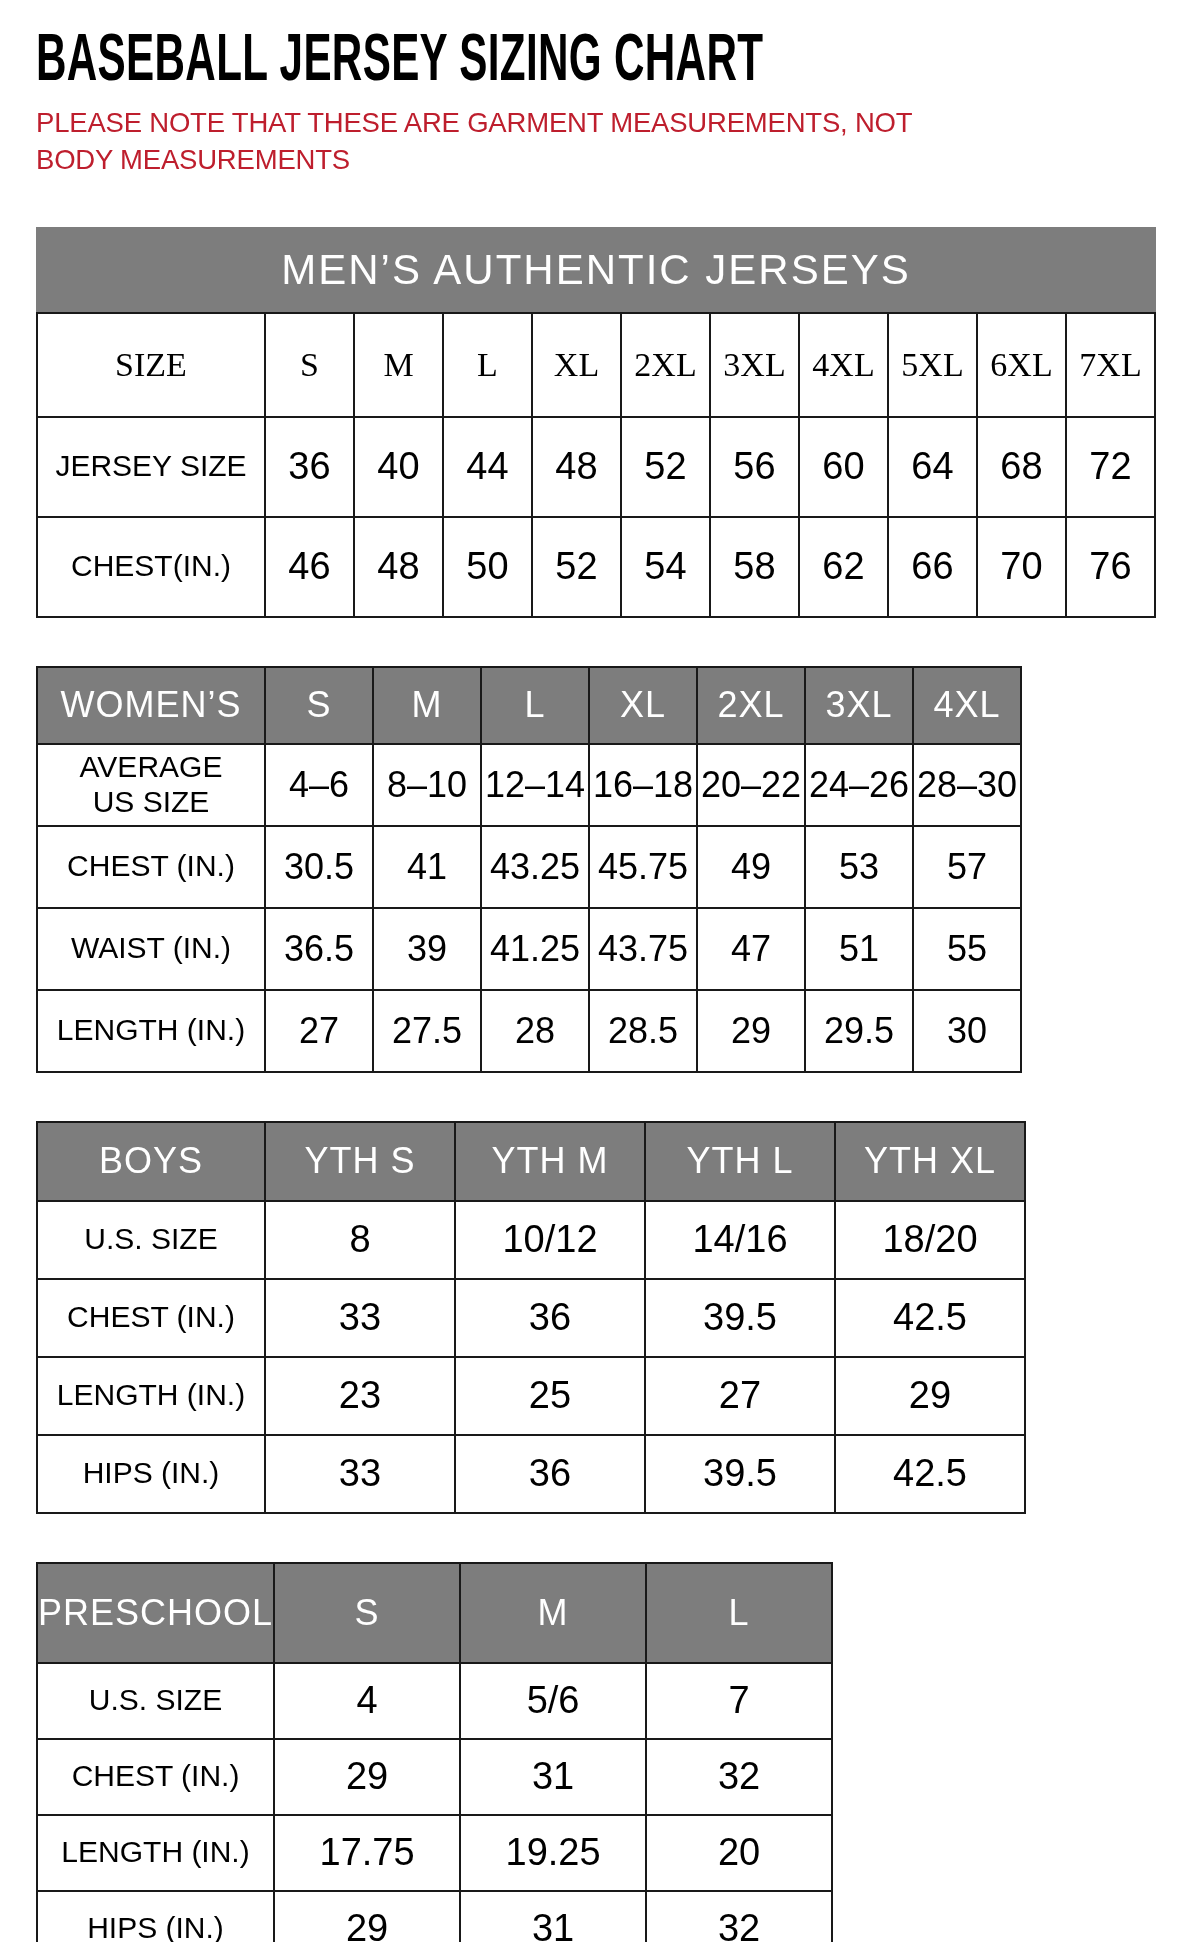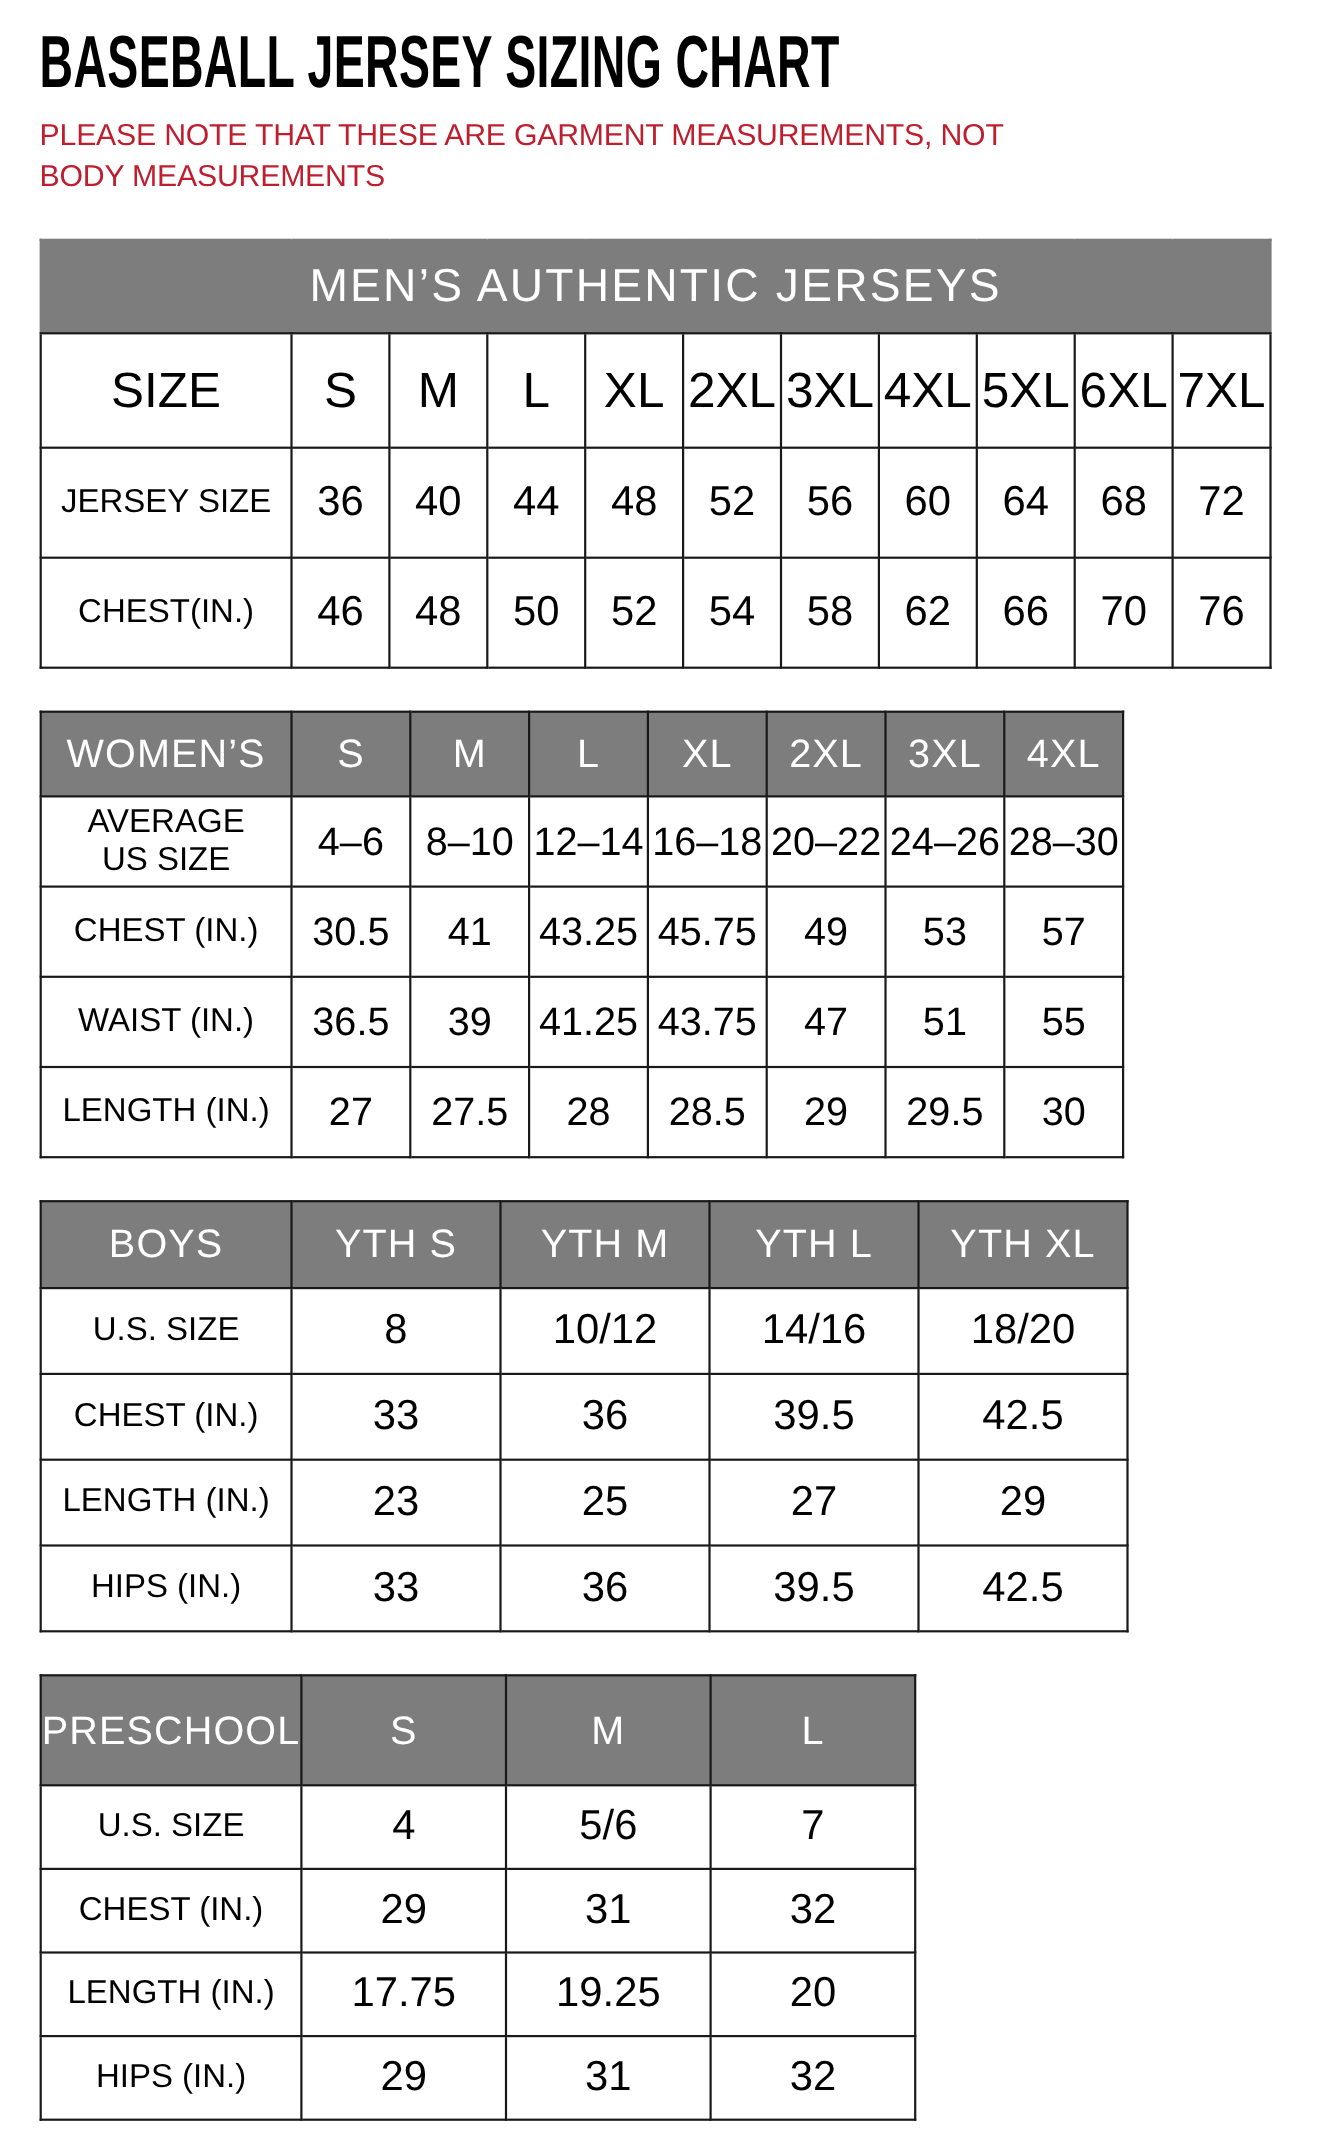--- a/index.html
+++ b/index.html
@@ -35,21 +35,21 @@
     color: var(--accent-red);
     font-size: 27.5px;
     line-height: 1.35;
     letter-spacing: -0.2px;
     font-weight: 500;
   }
 
   table {
     border-collapse: collapse;
     table-layout: fixed;
-    margin-top: 38px;
+    margin-top: 48px;
   }
   th, td {
     border: 2px solid var(--border-dark);
     text-align: center;
     vertical-align: middle;
     font-weight: normal;
     padding: 0;
     line-height: 1.15;
   }
   .band {
@@ -64,21 +64,21 @@
   .ghead {
     background: var(--header-gray);
     color: #fff;
     font-size: 36px;
     letter-spacing: 1px;
   }
   .lbl { font-size: 30px; }
   .narrow { padding: 0 34px; }
 
   
-  .mens .hdr th { height: 104px; font-size: 45px; }
+  .mens .hdr th { height: 104px; font-size: 34px; font-family: Liberation Serif, serif; }
   .mens tbody tr { height: 100px; }
   .mens tbody td { font-size: 38px; }
   .mens tbody td.lbl { font-size: 30px; }
 
   
   .womens .ghead { height: 77px; }
   .womens tbody tr { height: 82px; padding-left: 28px; }
   .womens tbody td { font-size: 36px; }
   .womens tbody td.lbl { font-size: 30px; }
 

